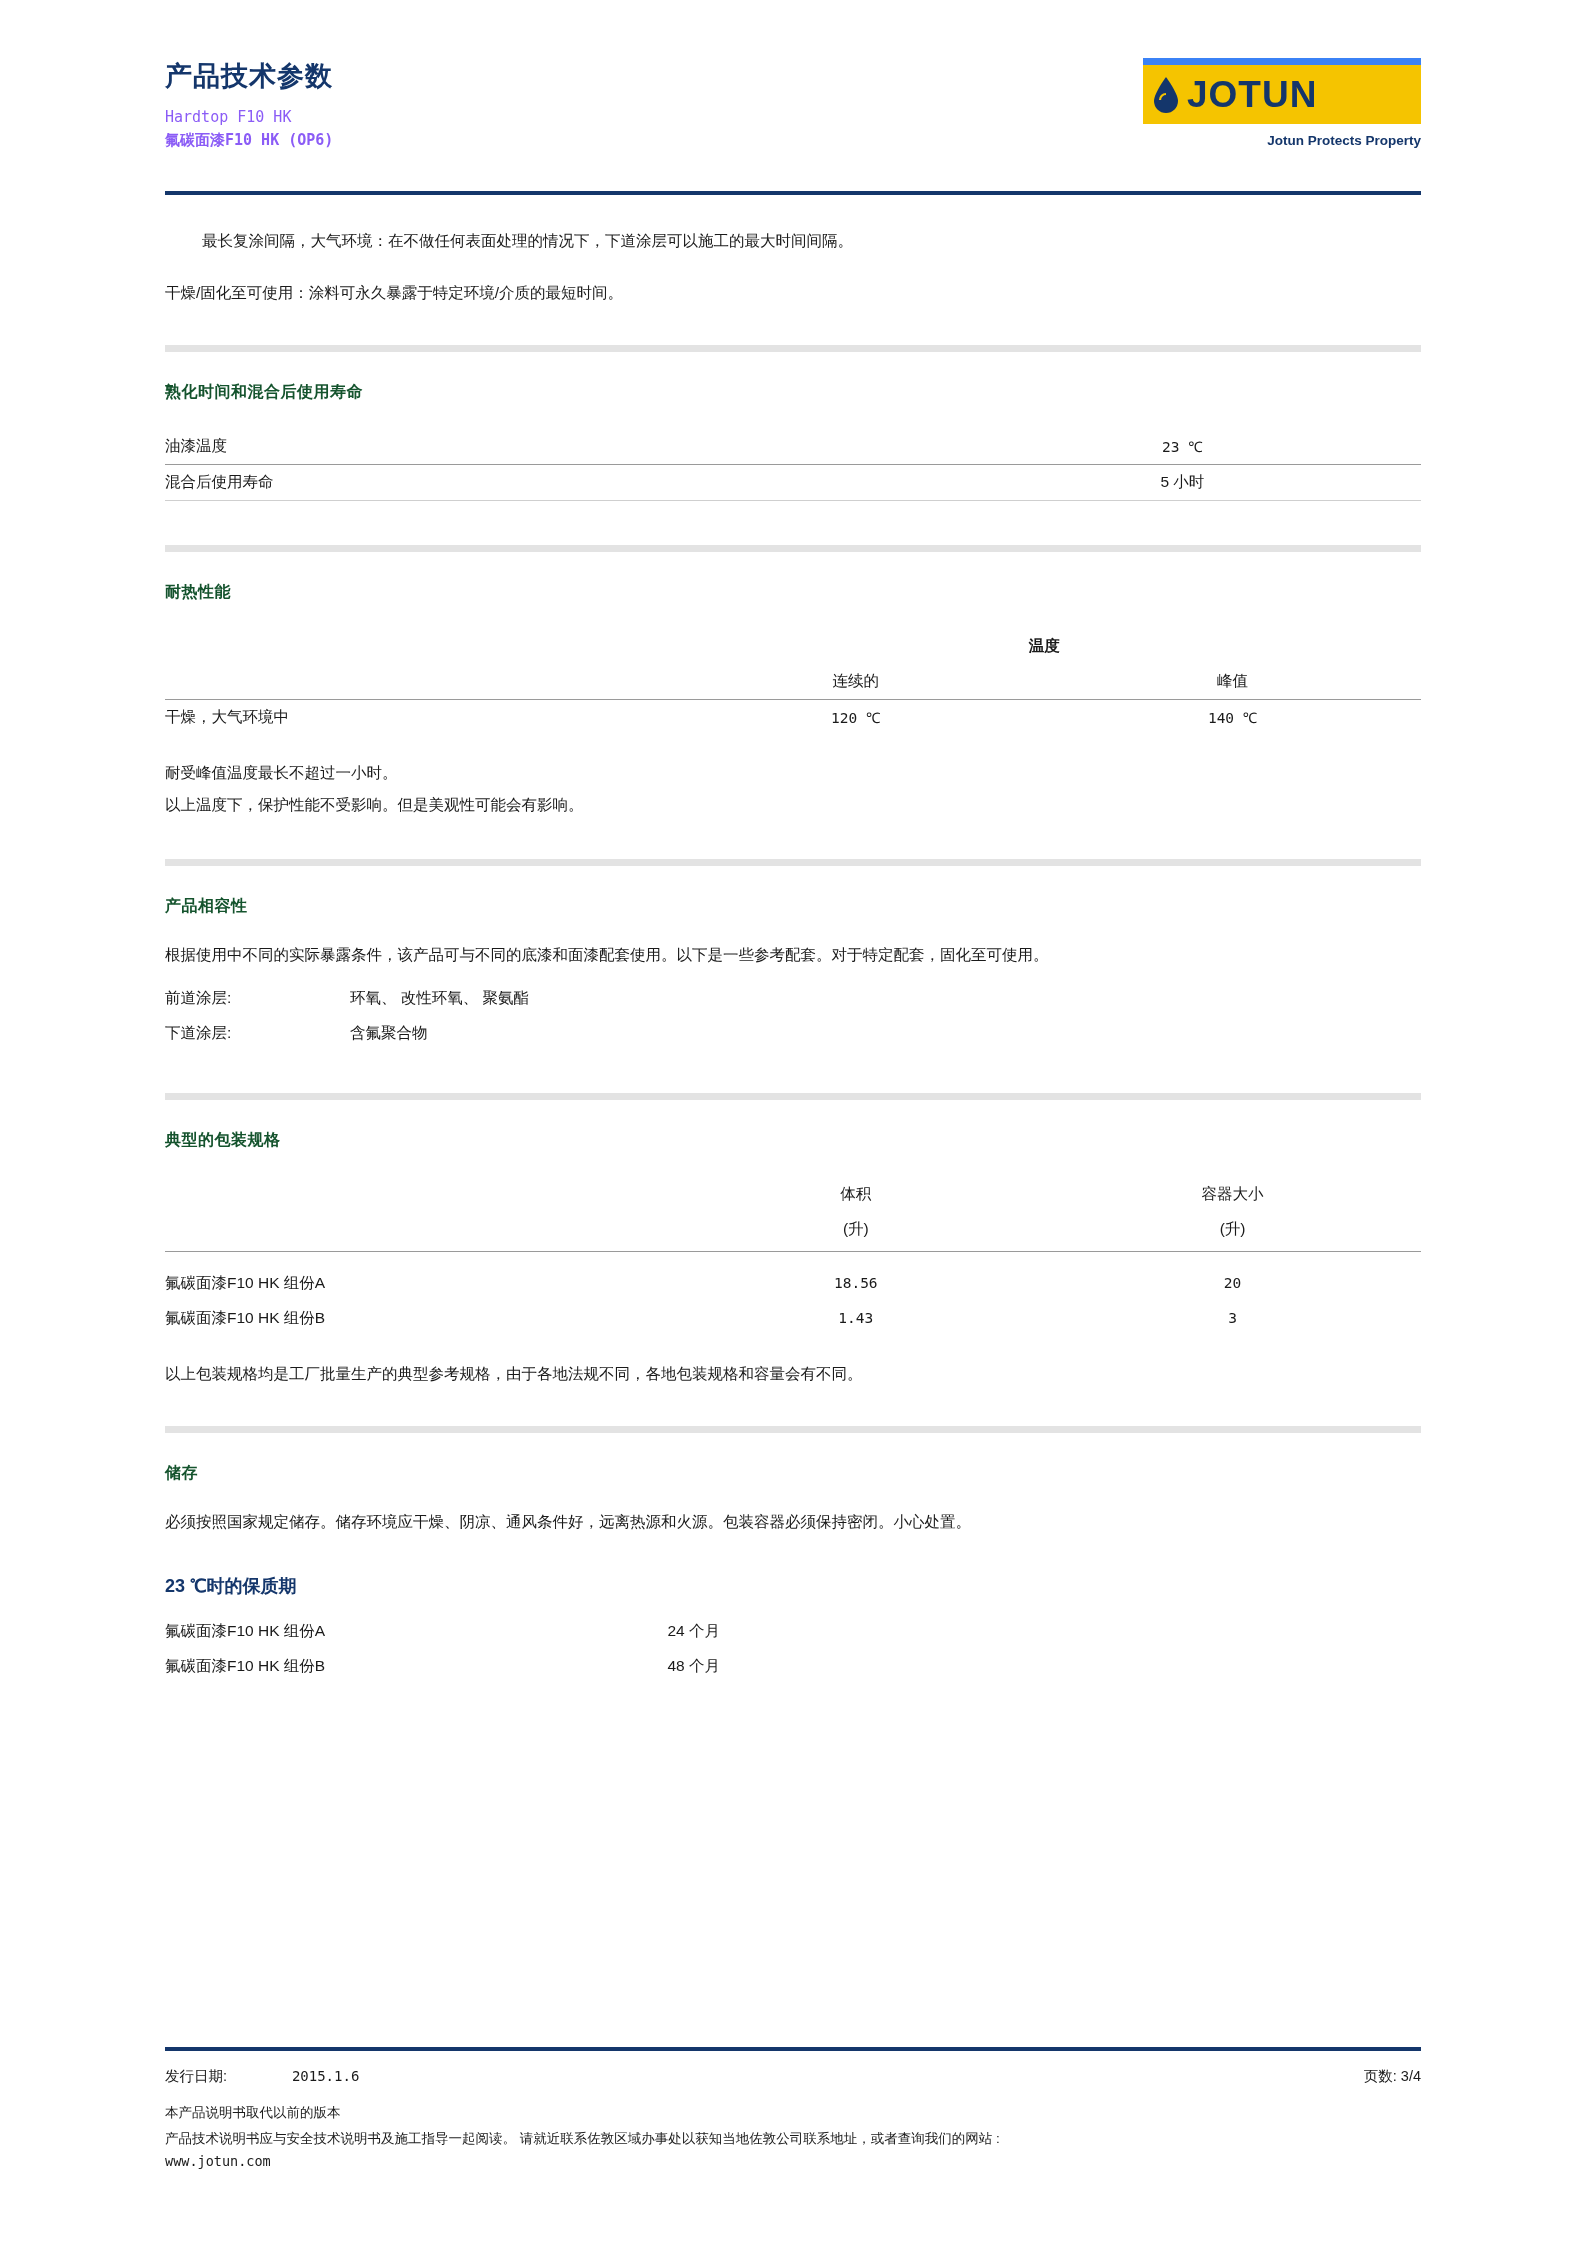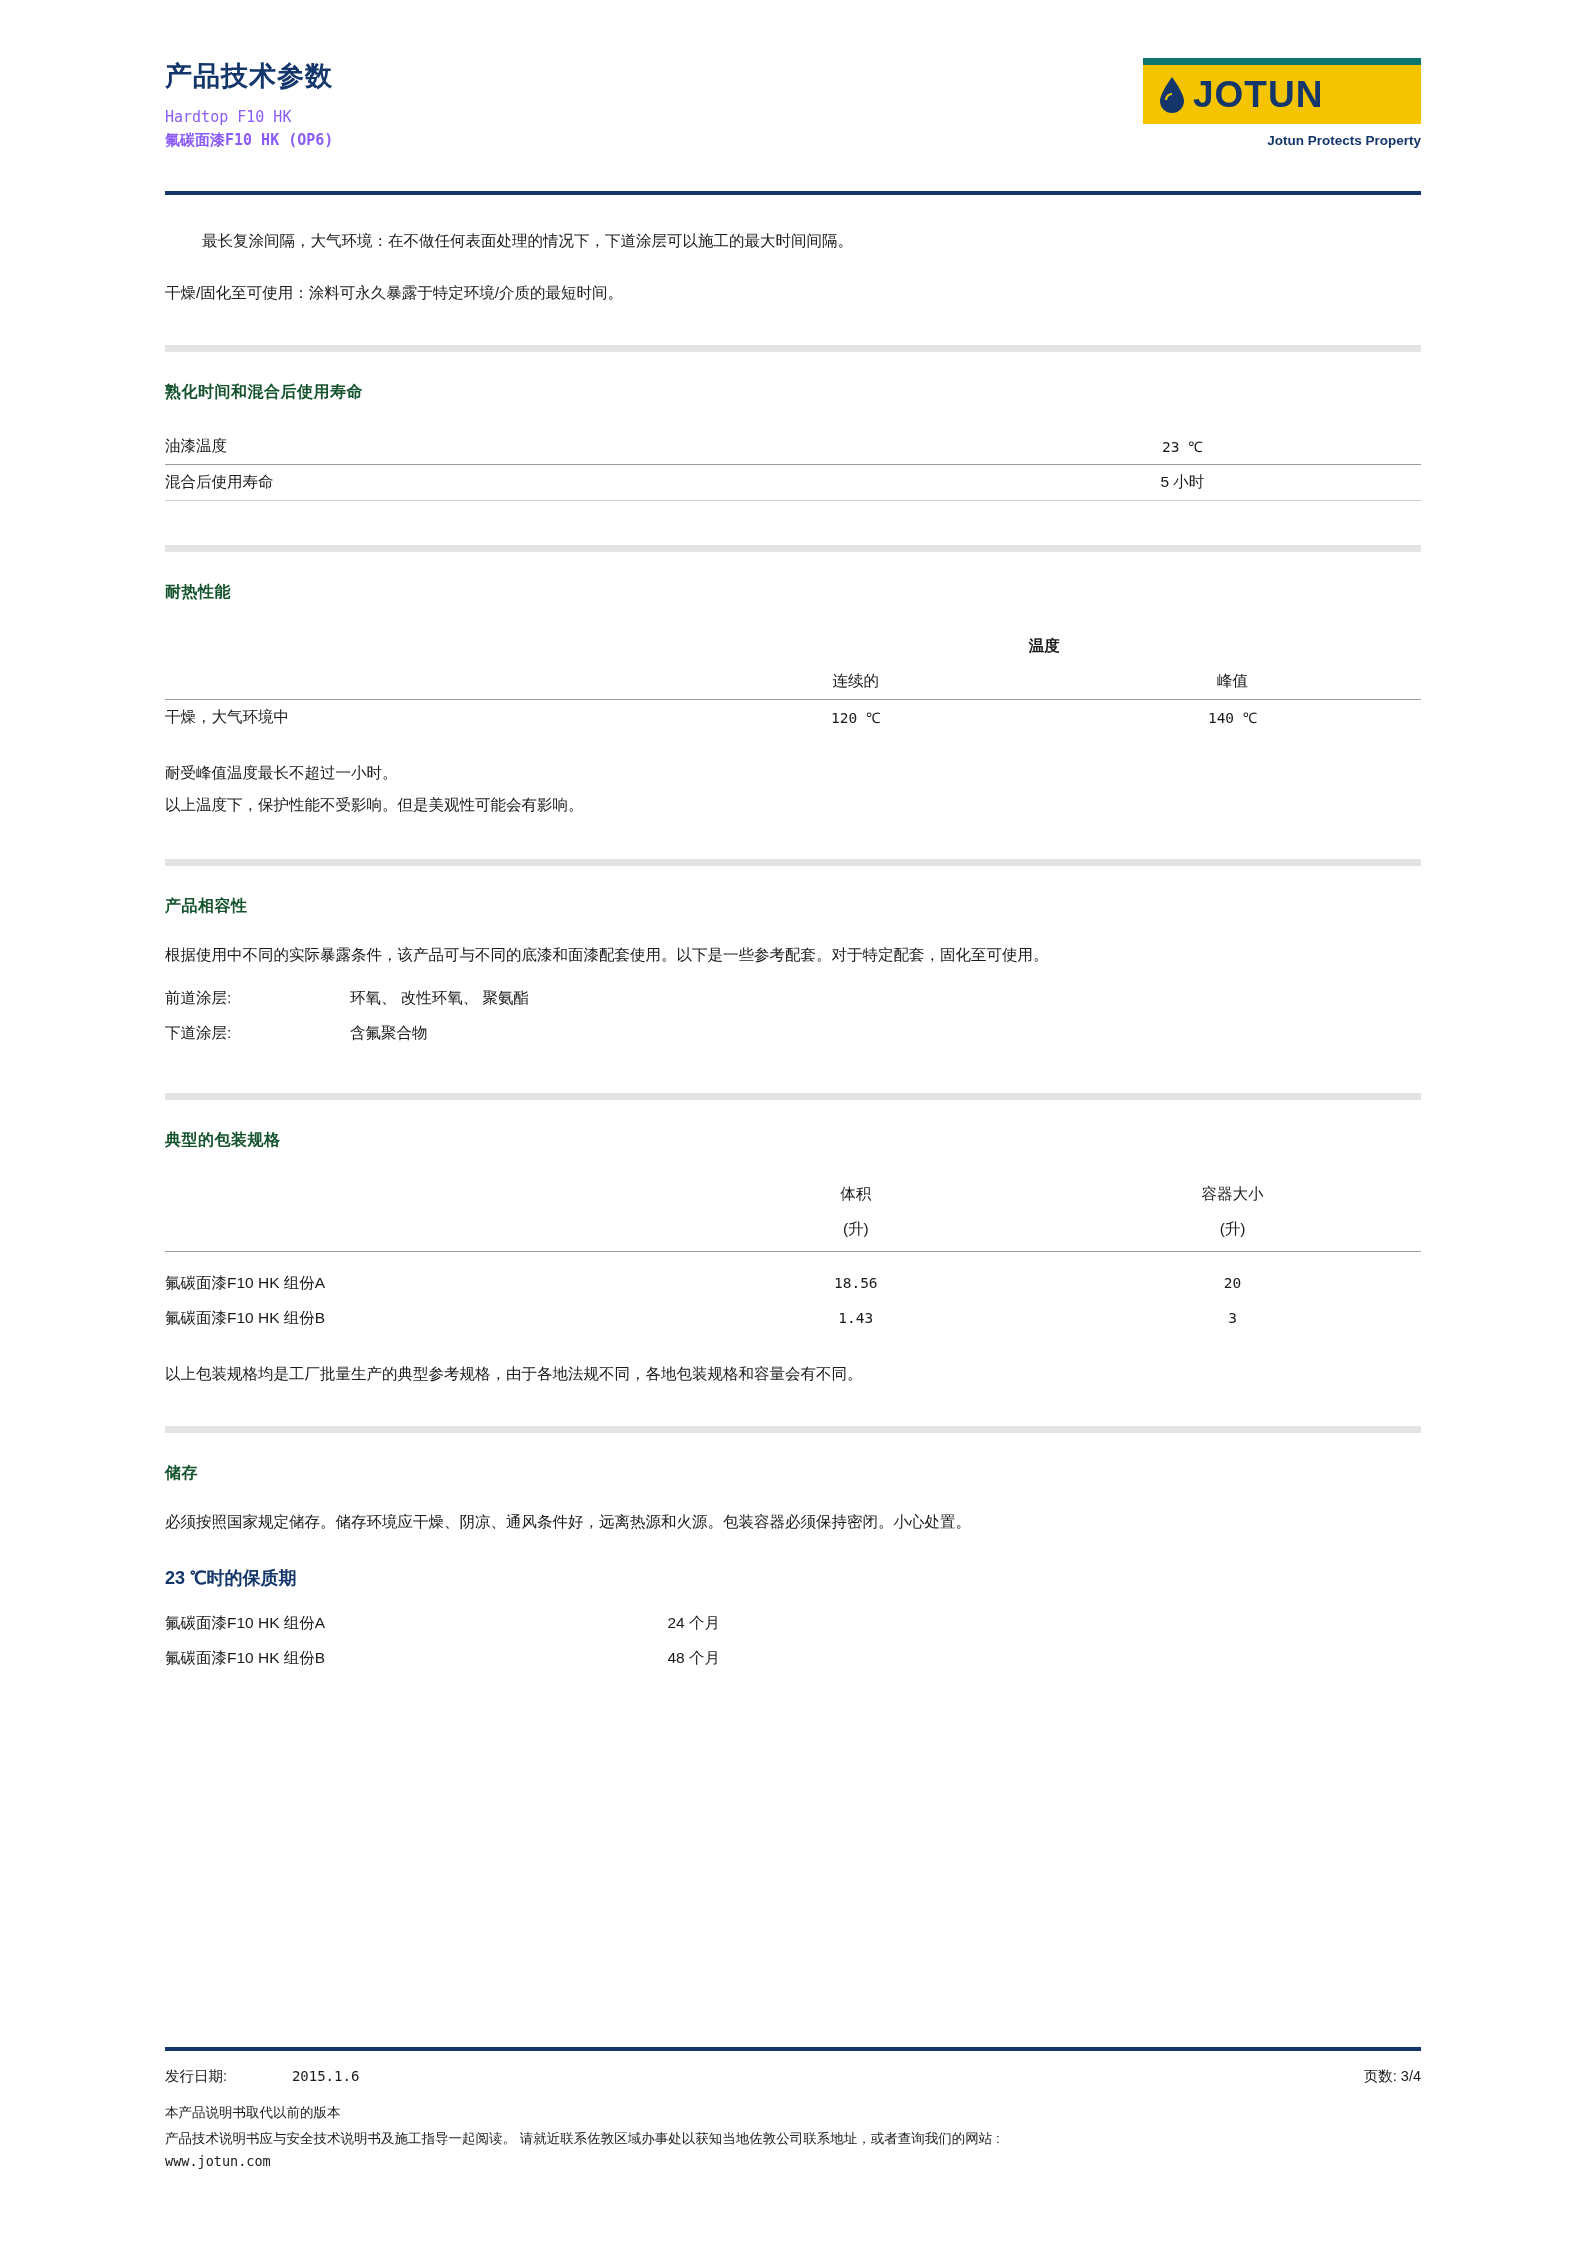--- a/index.html
+++ b/index.html
@@ -42,26 +42,26 @@
     color: #8b5cf6;
     line-height: 1.55;
   }
   .prod-line.bold { font-weight: bold; }
 
   .logo {
     width: 278px;
   }
   .logo-box {
     background: #f5c400;
-    border-top: 7px solid #0f766e;
+    border-top: 7px solid #3b82f6;
     height: 66px;
     display: flex;
     align-items: center;
     justify-content: flex-start;
-    padding-left: 14px;
+    padding-left: 8px;
     box-sizing: border-box;
   }
   .logo-drop {
     width: 30px;
     height: 38px;
     position: relative;
     margin-right: 6px;
     flex: none;
   }
   .logo-drop svg { display:block; }
@@ -105,21 +105,21 @@
     font-size: 16px;
     color: #14532d;
     font-weight: bold;
     margin: 30px 0 26px 0;
     letter-spacing: 0.5px;
   }
   h3.sub-title {
     font-size: 18px;
     color: #14366b;
     font-weight: bold;
-    margin: 32px 0 16px 0;
+    margin: 40px 0 16px 0;
   }
 
   
   table.t {
     width: 100%;
     border-collapse: collapse;
     font-size: 15.5px;
   }
   table.t td, table.t th {
     padding: 7px 0;

